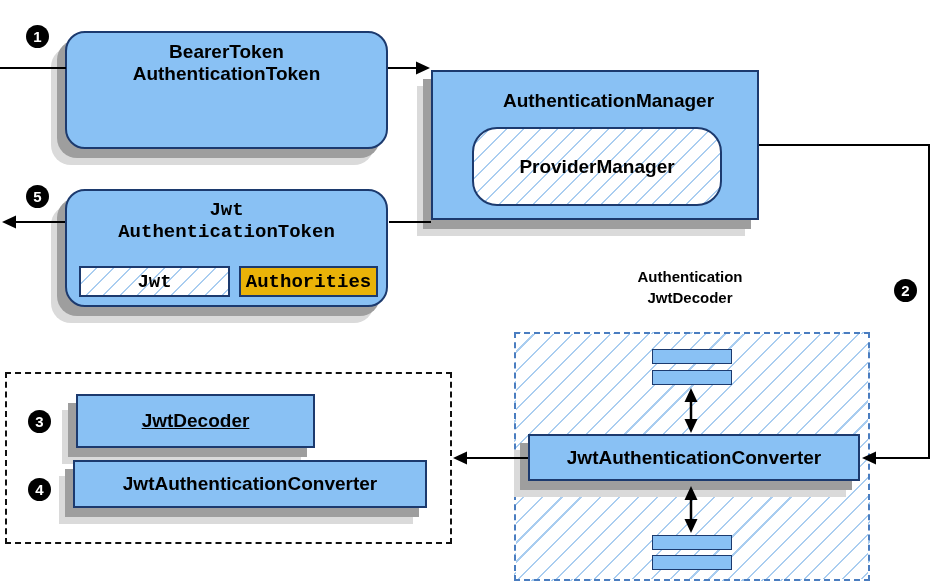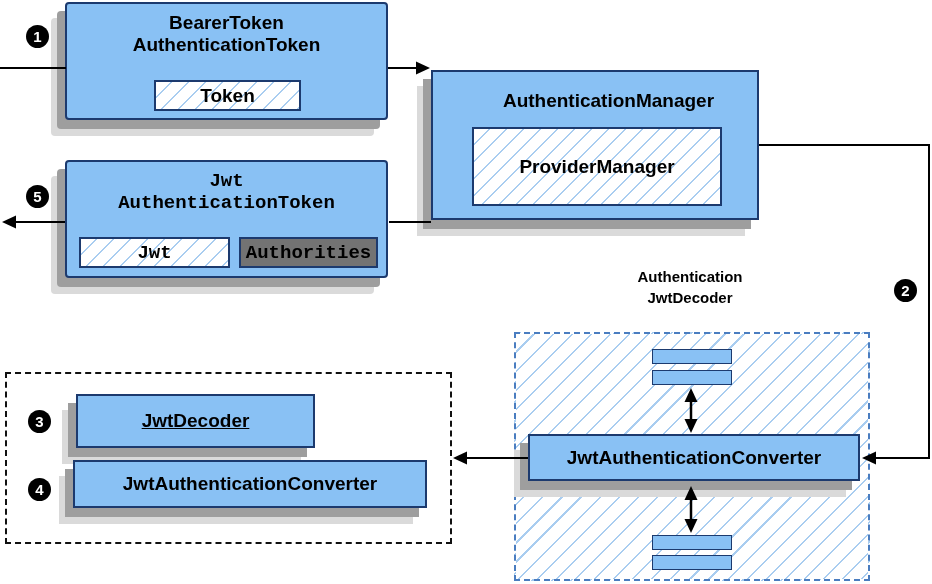--- a/index.html
+++ b/index.html
@@ -12,27 +12,27 @@
   }
   html,body{margin:0;padding:0;background:#fff;}
   .canvas{
     position:relative;width:932px;height:584px;background:#fff;overflow:hidden;
     font-family:"Liberation Sans",sans-serif;font-weight:bold;color:#000;
   }
   .node{
     position:absolute;box-sizing:border-box;
     background:var(--blue);border:2px solid var(--navy);
   }
-  .rounded{border-radius:4px;}
+  .rounded{border-radius:20px;margin-top:29px;}
   .shadowed{box-shadow:-8px 9px 0 var(--shadow1), -14px 16px 0 var(--shadow2);}
   .two-line-title{position:absolute;top:8px;left:0;right:0;text-align:center;
     font-size:19px;line-height:22px;}
   .one-line-title{position:absolute;left:0;right:0;text-align:center;font-size:19px;margin-left:27px;}
   .chip{
-    position:absolute;box-sizing:border-box;background:#737373;border:2px solid var(--navy);
+    position:absolute;box-sizing:border-box;background:#eab308;border:2px solid var(--navy);
     display:flex;align-items:center;justify-content:center;font-size:19px;
   }
   .hatch{
     background-color:#fff;
     background-image:repeating-linear-gradient(135deg,transparent 0,transparent 10.5px,var(--hatch) 10.5px,var(--hatch) 12px);
   }
   .group-dashed-blue{
     position:absolute;box-sizing:border-box;border:2px dashed var(--dashblue);
     background-color:#fff;
     background-image:repeating-linear-gradient(135deg,transparent 0,transparent 12px,var(--hatch) 12px,var(--hatch) 13.5px);
@@ -72,28 +72,25 @@
   <div class="free-label" style="left:590px;top:266px;width:200px;">
     <div>Authentication</div>
     <div>JwtDecoder</div>
   </div>
 
   <div class="node rounded shadowed" style="left:65px;top:2px;width:323px;height:118px;">
     <div class="two-line-title">
       <div>BearerToken</div>
       <div>AuthenticationToken</div>
     </div>
-    <div class="chip hatch" style="left:87px;top:76px;width:147px;height:31px;">
-      <span>Token</span>
-    </div>
   </div>
 
   <div class="node shadowed" style="left:431px;top:70px;width:328px;height:150px;">
     <div class="one-line-title" style="top:18px;">AuthenticationManager</div>
-    <div class="chip hatch" style="left:39px;top:55px;width:250px;height:79px;">
+    <div class="chip hatch" style="left:39px;top:55px;width:250px;height:79px;border-radius:25px;">
       <span>ProviderManager</span>
     </div>
   </div>
 
   <div class="node rounded shadowed" style="left:65px;top:160px;width:323px;height:118px;font-family:Liberation Mono, monospace;">
     <div class="two-line-title">
       <div>Jwt</div>
       <div>AuthenticationToken</div>
     </div>
     <div class="chip hatch" style="left:12px;top:75px;width:151px;height:31px;">

